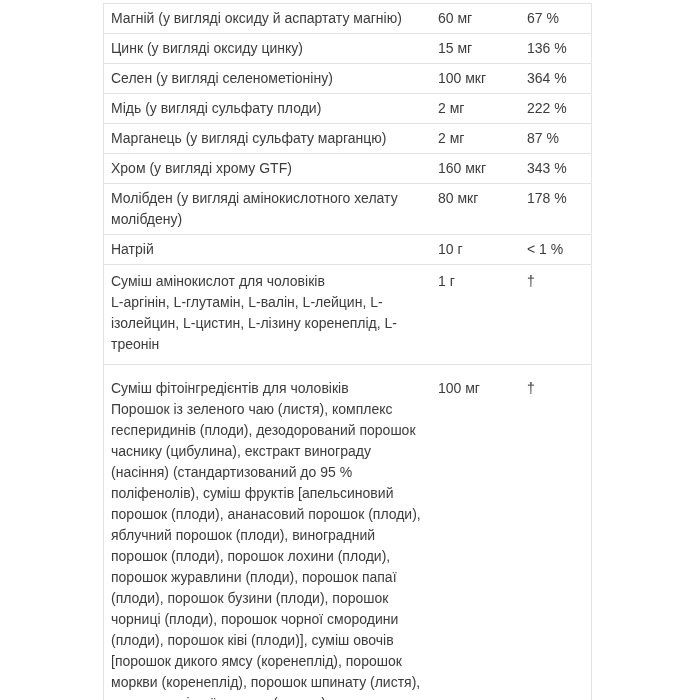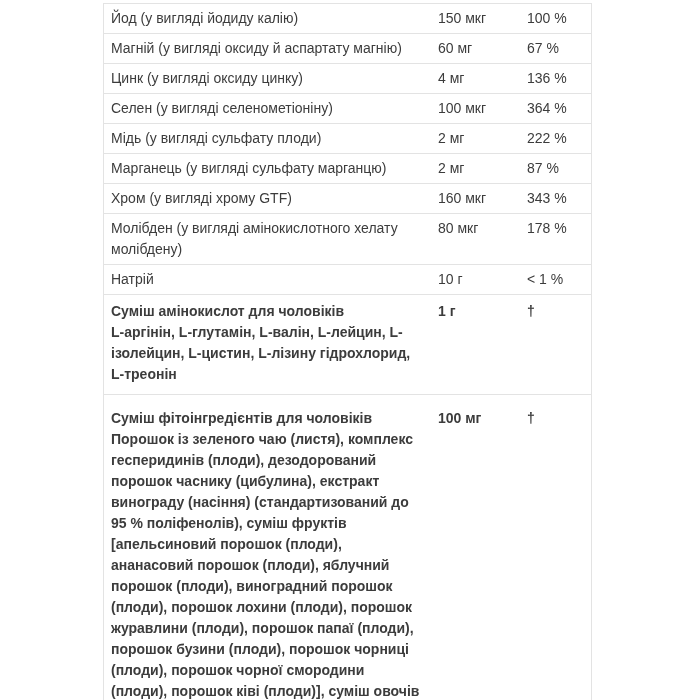--- a/index.html
+++ b/index.html
@@ -29,21 +29,21 @@
   }
   .row {
     display: flex;
     align-items: flex-start;
     border-bottom: 1px solid var(--border);
     padding: 4px 0;
     color: var(--text);
     font-size: 14px;
     line-height: 21px;
   }
-  .row.has-desc { padding-top: 6px; padding-bottom: 9px; font-weight: bold; }
+  .row.has-desc { padding-top: 6px; padding-bottom: 9px; }
   .row.row-phyto { padding-top: 13px; }
   .cell-name {
     width: 334px;
     flex: none;
     padding-left: 7px;
     padding-right: 16px;
   }
   .cell-amount {
     width: 89px;
     flex: none;
@@ -52,37 +52,30 @@
     flex: 1;
   }
   .ingredient-desc { margin-top: 0; }
 </style>
 </head>
 <body>
 
 <div class="facts-table">
     <div class="row">
       <div class="cell-name">
-        <div class="ingredient-name">Йод (у вигляді йодиду калію)</div>
-      </div>
-      <div class="cell-amount">150 мкг</div>
-      <div class="cell-dv">100 %</div>
-    </div>
-    <div class="row">
-      <div class="cell-name">
         <div class="ingredient-name">Магній (у вигляді оксиду й аспартату магнію)</div>
       </div>
       <div class="cell-amount">60 мг</div>
       <div class="cell-dv">67 %</div>
     </div>
     <div class="row">
       <div class="cell-name">
         <div class="ingredient-name">Цинк (у вигляді оксиду цинку)</div>
       </div>
-      <div class="cell-amount">4 мг</div>
+      <div class="cell-amount">15 мг</div>
       <div class="cell-dv">136 %</div>
     </div>
     <div class="row">
       <div class="cell-name">
         <div class="ingredient-name">Селен (у вигляді селенометіоніну)</div>
       </div>
       <div class="cell-amount">100 мкг</div>
       <div class="cell-dv">364 %</div>
     </div>
     <div class="row">
@@ -116,21 +109,21 @@
     <div class="row">
       <div class="cell-name">
         <div class="ingredient-name">Натрій</div>
       </div>
       <div class="cell-amount">10 г</div>
       <div class="cell-dv">&lt; 1 %</div>
     </div>
     <div class="row has-desc">
       <div class="cell-name">
         <div class="ingredient-name">Суміш амінокислот для чоловіків</div>
-        <div class="ingredient-desc">L-аргінін, L-глутамін, L-валін, L-лейцин, L-ізолейцин, L-цистин, L-лізину гідрохлорид, L-треонін</div>
+        <div class="ingredient-desc">L-аргінін, L-глутамін, L-валін, L-лейцин, L-ізолейцин, L-цистин, L-лізину коренеплід, L-треонін</div>
       </div>
       <div class="cell-amount">1 г</div>
       <div class="cell-dv">†</div>
     </div>
     <div class="row has-desc row-phyto">
       <div class="cell-name">
         <div class="ingredient-name">Суміш фітоінгредієнтів для чоловіків</div>
         <div class="ingredient-desc">Порошок із зеленого чаю (листя), комплекс гесперидинів (плоди), дезодорований порошок часнику (цибулина), екстракт винограду (насіння) (стандартизований до 95 % поліфенолів), суміш фруктів [апельсиновий порошок (плоди), ананасовий порошок (плоди), яблучний порошок (плоди), виноградний порошок (плоди), порошок лохини (плоди), порошок журавлини (плоди), порошок папаї (плоди), порошок бузини (плоди), порошок чорниці (плоди), порошок чорної смородини (плоди), порошок ківі (плоди)], суміш овочів [порошок дикого ямсу (коренеплід), порошок моркви (коренеплід), порошок шпинату (листя), порошок цвітної капусти (голова), порошок кучерявої капусти (листя), порошок брюссельської капусти (їстівна голова), порошок броколі (рослина цілком)]</div>
       </div>
       <div class="cell-amount">100 мг</div>

